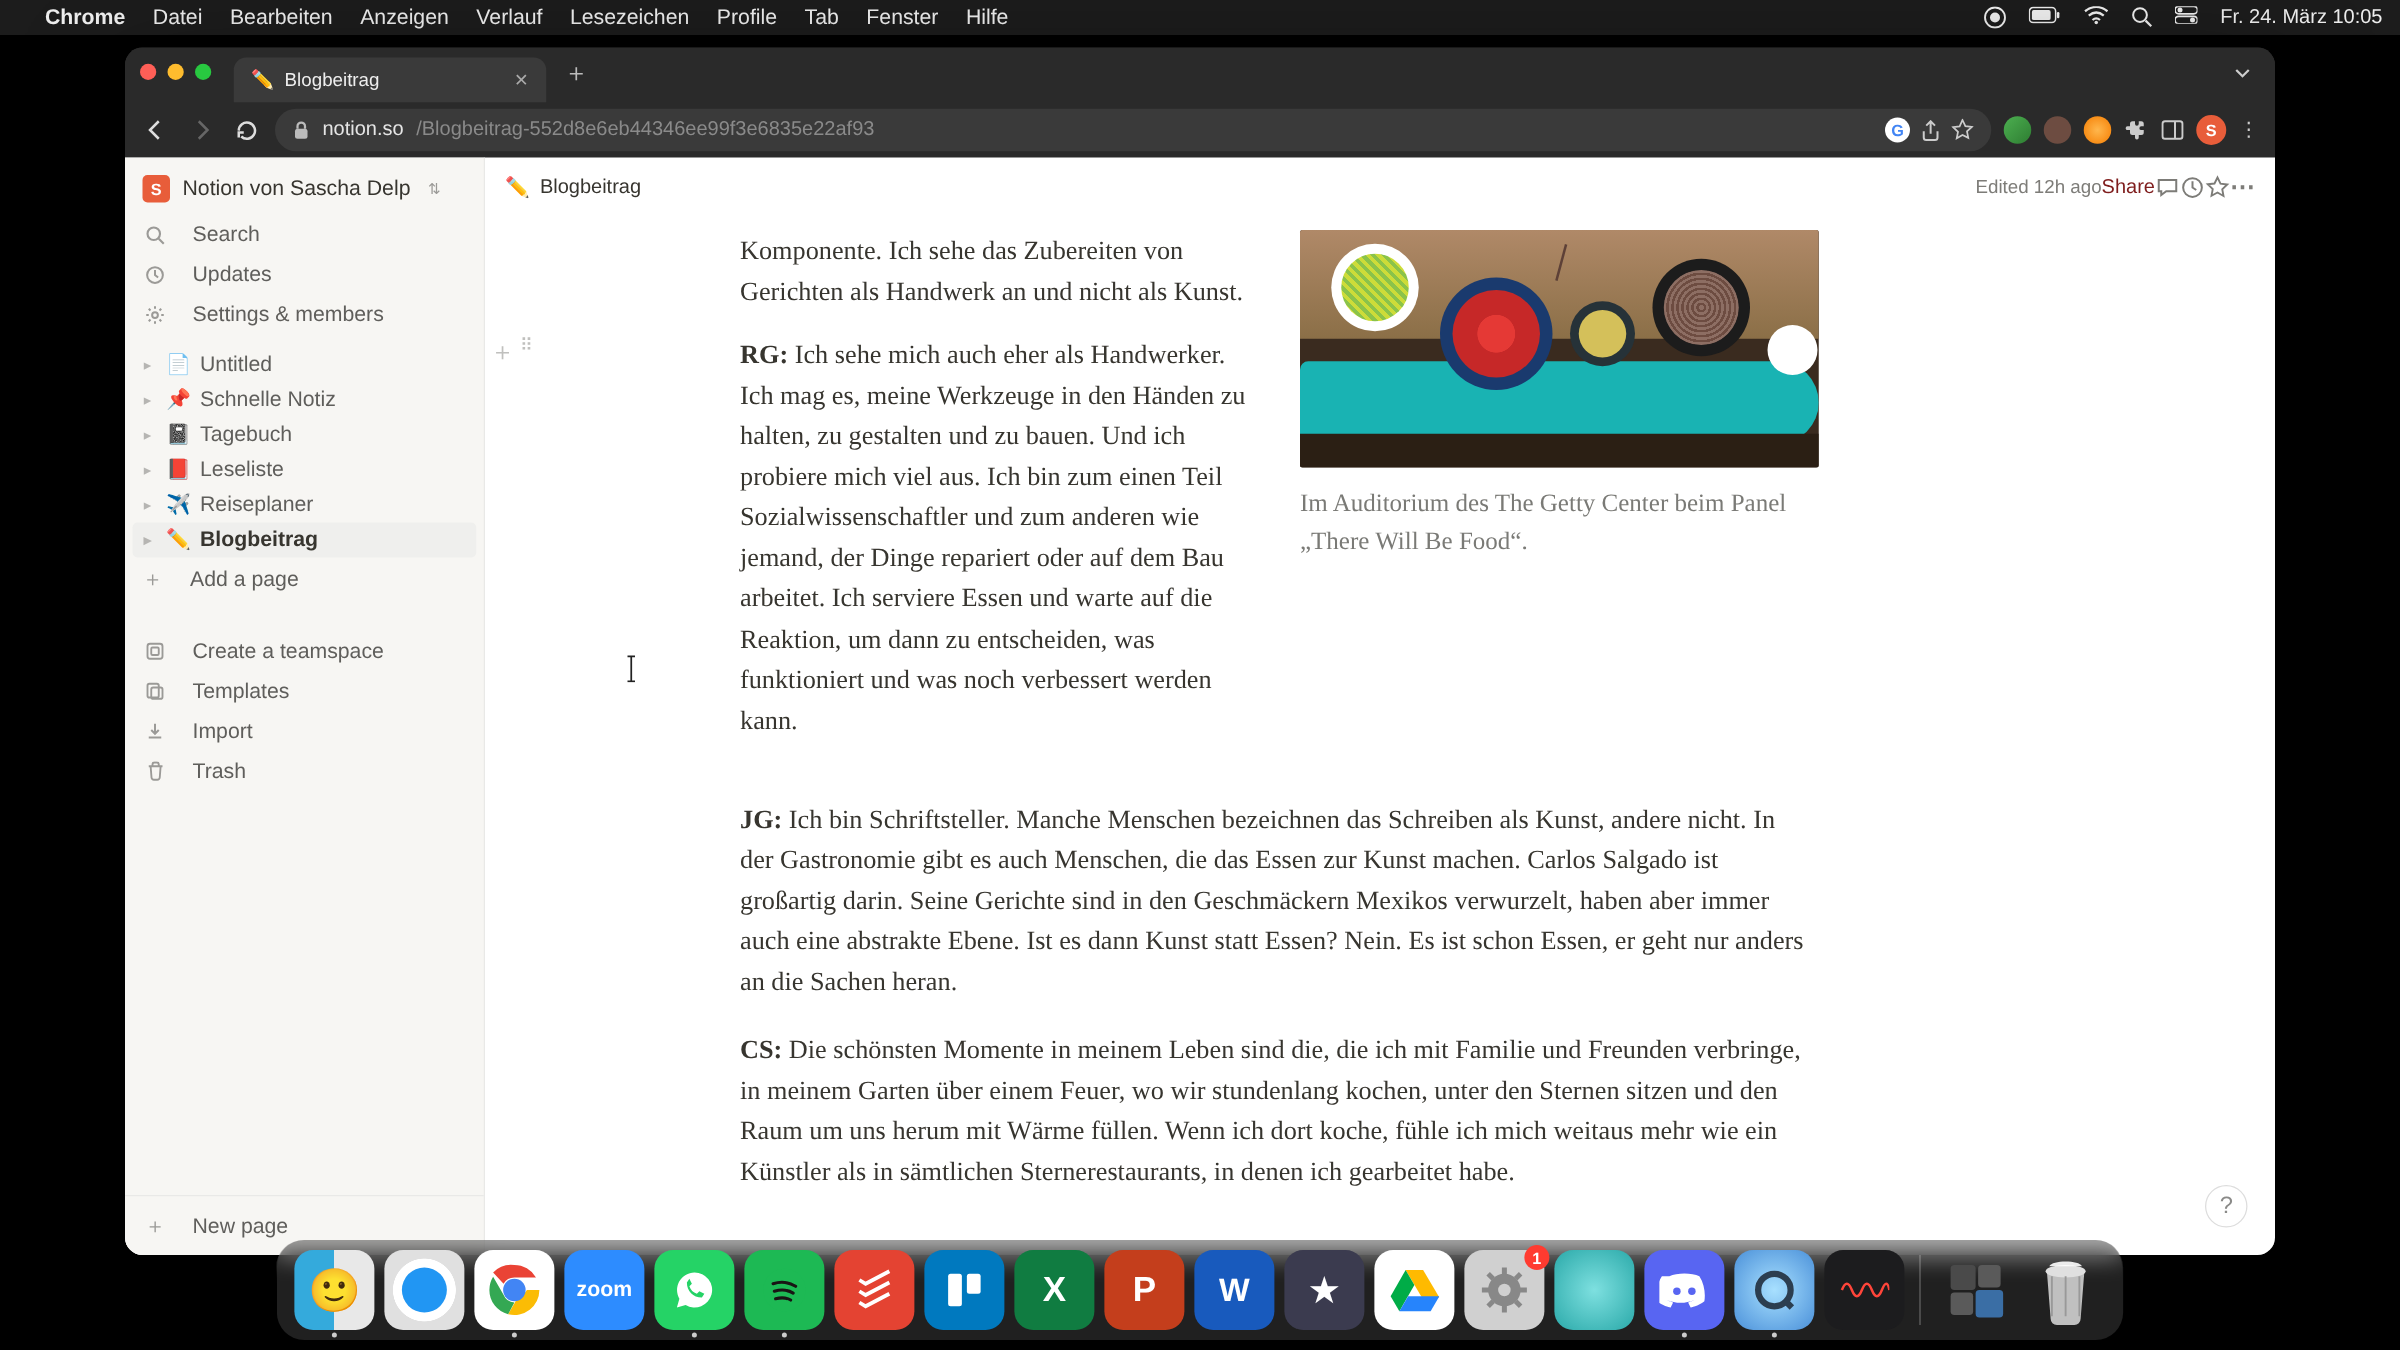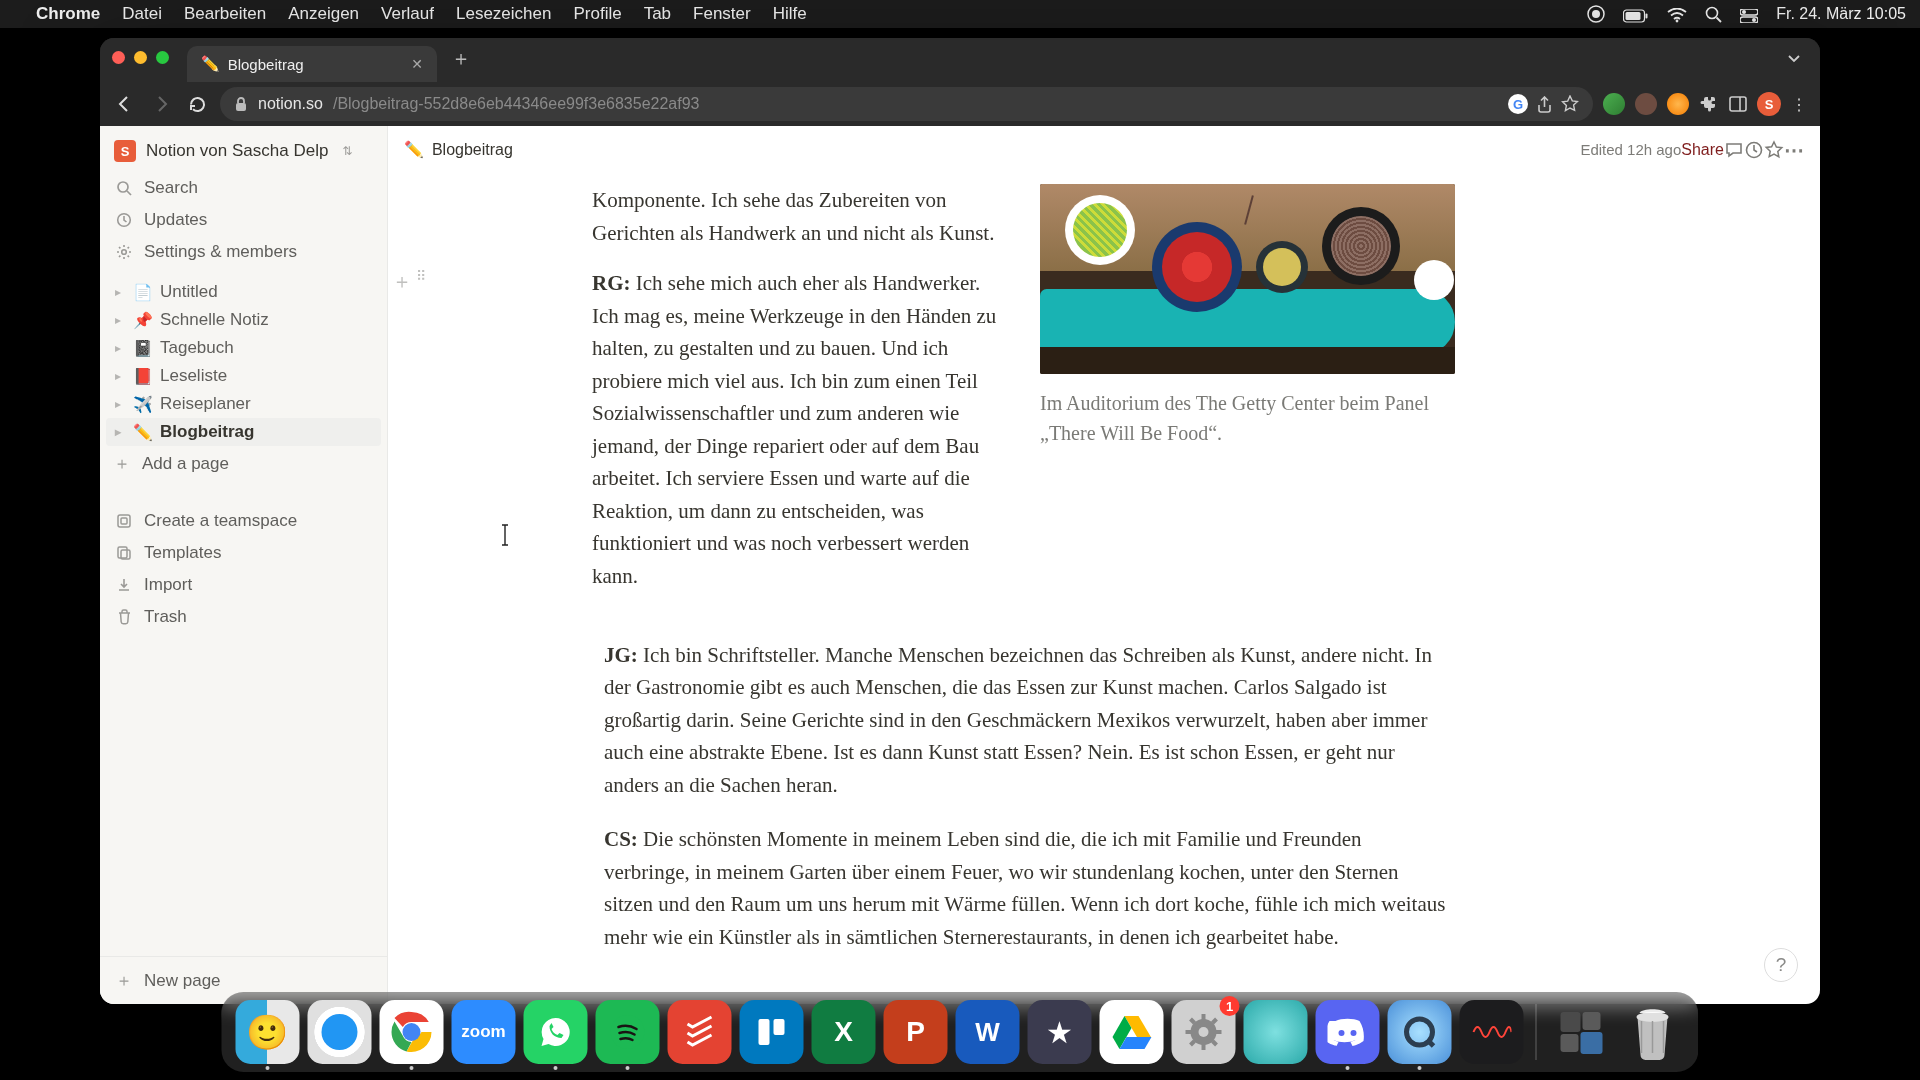--- a/index.html
+++ b/index.html
@@ -16,21 +16,21 @@
   }
   *{box-sizing:border-box}
   body{margin:0;font-family:-apple-system,BlinkMacSystemFont,"Segoe UI",Helvetica,Arial,sans-serif;background:#000;width:1920px;height:1080px;overflow:hidden;position:relative;color:#eee}
   
   .screen{position:absolute;inset:0;background:#000}
   
   .menubar{position:absolute;top:0;left:0;right:0;height:28px;background:rgba(30,30,30,.95);display:flex;align-items:center;padding:0 14px;font-size:17px;gap:22px;color:#eee}
   .menubar .apple{font-size:18px}
   .menubar .app{font-weight:600}
   .menubar .spacer{flex:1}
-  .menubar .right{display:flex;align-items:flex-end;gap:18px;font-size:16px}
+  .menubar .right{display:flex;align-items:flex-start;gap:18px;font-size:16px}
   .miconsvg{display:inline-flex;align-items:center;justify-content:center}
   
   .chrome{position:absolute;left:100px;right:100px;top:38px;bottom:76px;background:#2a2a2a;border-radius:14px;overflow:hidden;display:flex;flex-direction:column;box-shadow:0 30px 80px rgba(0,0,0,.6)}
   .tabstrip{height:44px;background:#2a2a2a;display:flex;align-items:flex-end;padding:0 12px;gap:8px}
   .traffic{display:flex;gap:9px;align-self:center;margin-right:10px;margin-top:-6px}
   .tdot{width:13px;height:13px;border-radius:50%}
   .tred{background:#ff5f57}.tyel{background:#febc2e}.tgrn{background:#28c840}
   .tab{height:36px;background:#3a3a3a;border-radius:10px 10px 0 0;display:flex;align-items:center;gap:8px;padding:0 14px;font-size:15px;color:#eee;min-width:250px}
   .tab .x{margin-left:auto;font-size:14px;color:#aaa}
   .newtab{align-self:center;margin-left:6px;color:#bbb;font-size:20px;margin-bottom:4px}
@@ -43,21 +43,21 @@
   .addrfield .path{color:#8a8a8a}
   .addr-right{display:flex;gap:8px;margin-left:auto;align-items:center}
   .exticon{width:22px;height:22px;border-radius:50%;display:inline-block}
   .avatar{width:24px;height:24px;border-radius:50%;background:#e85d3a;display:flex;align-items:center;justify-content:center;font-size:13px;color:#fff;font-weight:600}
   
   .notion{flex:1;background:var(--notion-bg);display:flex;color:var(--text);position:relative;overflow:hidden}
   .sidebar{width:288px;background:var(--sidebar);border-right:1px solid var(--border);display:flex;flex-direction:column;font-size:17px}
   .ws{display:flex;align-items:center;gap:10px;padding:14px 14px 10px}
   .wsicon{width:22px;height:22px;border-radius:4px;background:#e85d3a;display:flex;align-items:center;justify-content:center;color:#fff;font-size:13px;font-weight:600}
   .wsname{font-weight:400;font-size:17px}
-  .sbitem{display:flex;align-items:center;gap:10px;padding:6px 14px;color:#5f5e5b;cursor:pointer}
+  .sbitem{display:flex;align-items:center;gap:20px;padding:6px 14px;color:#5f5e5b;cursor:pointer}
   .sbicon{width:20px;display:flex;justify-content:center;color:#9b9a97}
   .pages{margin:10px 0}
   .pageitem{display:flex;align-items:center;gap:6px;padding:4px 10px 4px 10px;cursor:pointer;font-size:17px;color:#5f5e5b}
   .pageitem .car{color:#b6b5b2;font-size:12px;width:16px;text-align:center}
   .pageitem .emoji{width:22px;text-align:center;font-size:16px}
   .pageitem.active{background:var(--sel);font-weight:600;color:#37352f;border-radius:4px;margin:0 6px;padding-left:4px}
   .sidebar .grow{flex:1}
   .bottom{border-top:1px solid var(--border)}
   
   .main{flex:1;display:flex;flex-direction:column;overflow:hidden}
@@ -68,21 +68,21 @@
   .content{flex:1;overflow:auto;padding:0 60px 0 42px;position:relative}
   .twocol{display:flex;gap:38px;align-items:flex-start;padding-top:10px}
   .col-text{width:410px;font-family:Georgia,"Times New Roman",serif;font-size:21px;line-height:1.55;color:#37352f}
   .col-text p{margin:0 0 18px 0}
   .speaker{font-weight:700}
   .col-img{flex:1;max-width:415px}
   .food-img{width:100%;height:190px;border-radius:2px;position:relative;overflow:hidden;background:#3a2b1f}
   .cutboard{position:absolute;inset:0}
   .caption{font-family:Georgia,serif;font-size:20px;color:#7a7a76;margin-top:14px;line-height:1.5}
   .full{font-family:Georgia,"Times New Roman",serif;font-size:21px;line-height:1.55;color:#37352f;margin-top:28px;max-width:860px}
-  .full p{margin:0 0 22px 12px}
+  .full p{margin:0 0 22px 0}
   .blockhover{position:absolute;left:4px;top:94px;display:flex;gap:4px;color:#c0c0be}
   .helpbtn{position:absolute;right:22px;bottom:22px;width:34px;height:34px;border-radius:50%;border:1px solid #ddd;background:#fff;display:flex;align-items:center;justify-content:center;color:#8a8a88;font-size:19px}
   
   .dock{position:absolute;left:50%;transform:translateX(-50%);bottom:8px;height:80px;padding:6px 14px;background:rgba(70,70,70,.45);border-radius:22px;display:flex;align-items:center;gap:8px;backdrop-filter:blur(10px)}
   .dockicon{width:64px;height:64px;border-radius:15px;display:flex;align-items:center;justify-content:center;font-size:30px;color:#fff;position:relative}
   .dockdot{position:absolute;bottom:-6px;left:50%;transform:translateX(-50%);width:4px;height:4px;border-radius:50%;background:#ccc}
   .docksep{width:1px;height:56px;background:rgba(255,255,255,.3);margin:0 4px}
   .badge{position:absolute;top:-4px;right:-4px;min-width:20px;height:20px;border-radius:10px;background:#ff3b30;font-size:13px;display:flex;align-items:center;justify-content:center;padding:0 5px;font-weight:600}
   .cursor{position:absolute;pointer-events:none}
   

